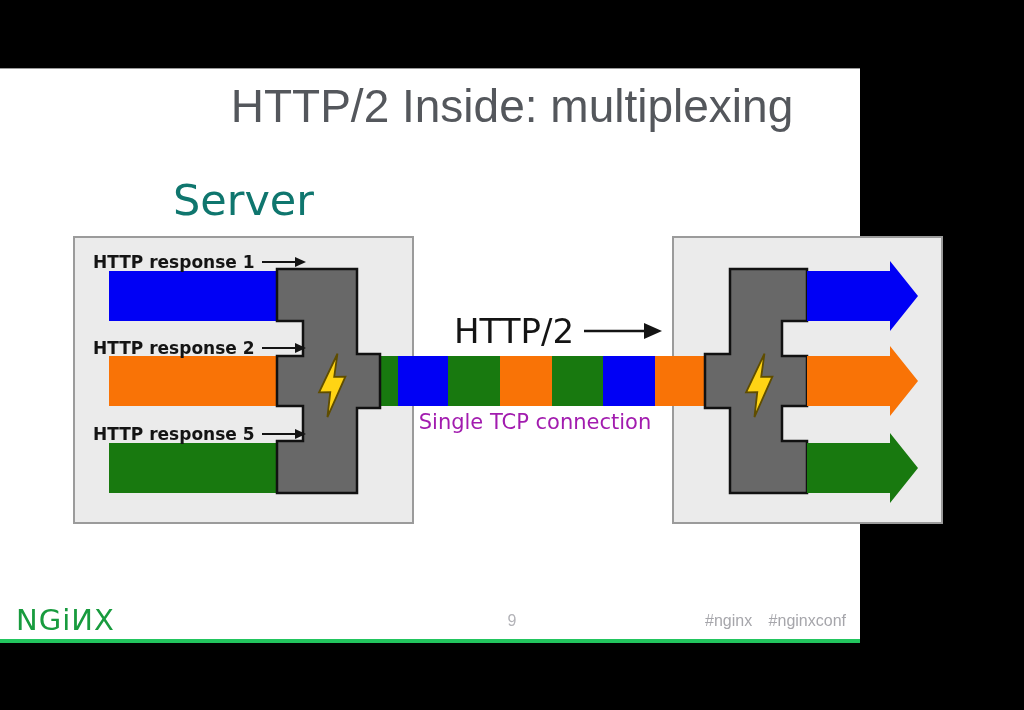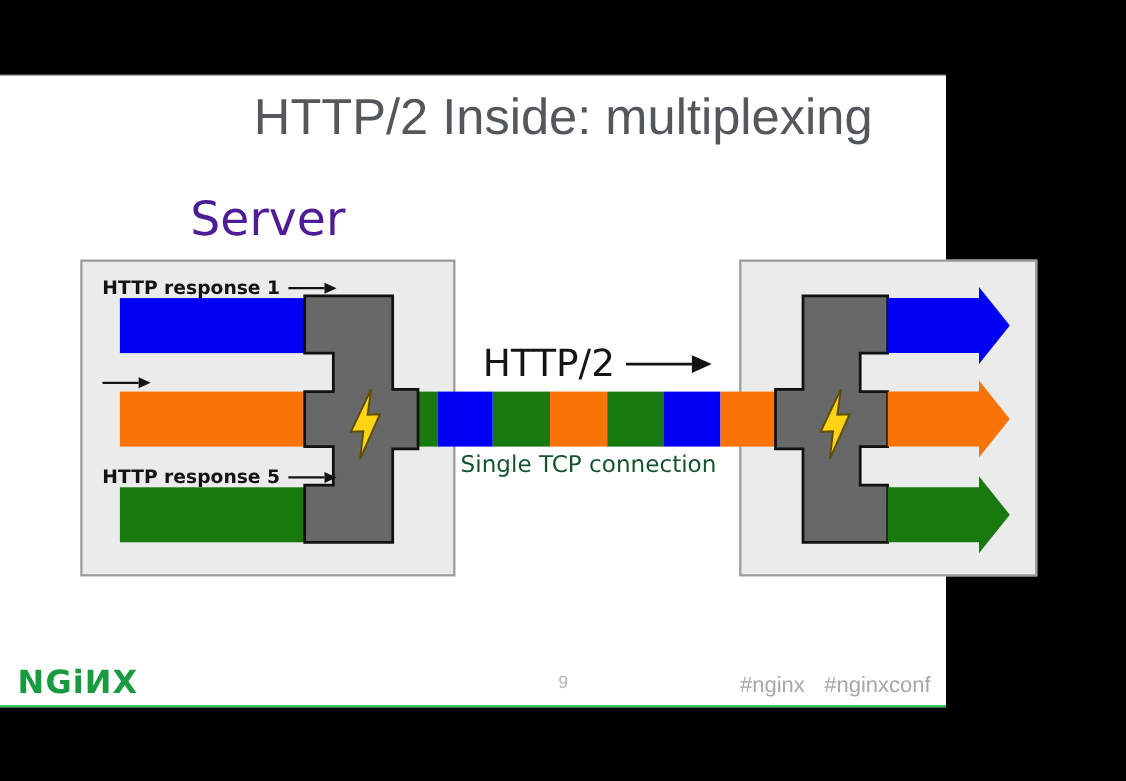--- a/index.html
+++ b/index.html
@@ -1,41 +1,41 @@
 <!DOCTYPE html>
 <html><head>
 <meta charset="utf-8">
 <style>
   html,body{margin:0;padding:0;background:#000;width:1024px;height:710px;overflow:hidden;}
   .frame{position:relative;width:1024px;height:710px;background:#000;font-family:"DejaVu Sans",sans-serif;}
   .slide{position:absolute;left:0;top:68px;width:860px;height:575px;background:#fff;
-         border-top:1px solid #9a9a9a;border-bottom:2px solid #22c55e;box-sizing:border-box;}
+         border-top:1px solid #9a9a9a;border-bottom:4px solid #22c55e;box-sizing:border-box;}
   .abs{position:absolute;}
   .title{left:0;top:10px;width:1024px;text-align:center;
          font-family:"Liberation Sans",sans-serif;font-size:46px;font-weight:400;color:#54575c;}
-  .heading{top:106px;text-align:center;font-size:43px;color:#4c1d95;}
+  .heading{top:106px;text-align:center;font-size:43px;color:#0f766e;}
   .heading.server{left:73px;width:341px;}
   .heading.client{left:672px;width:271px;}
   .endpoint-box{top:167px;height:288px;background:#ebebeb;border:2px solid #9b9b9b;box-sizing:border-box;}
   .endpoint-box.server{left:73px;width:341px;}
   .endpoint-box.client{left:672px;width:271px;}
   .resp-label{left:93px;height:20px;display:flex;align-items:center;gap:7px;
               font-size:17px;font-weight:bold;color:#141414;white-space:nowrap;}
   .bar{left:109px;width:169px;height:50px;}
   .stream{left:380px;top:287px;width:325px;height:50px;display:flex;}
   .stream>div{height:50px;}
   .svg-overlay{left:0;top:0;width:1024px;height:575px;pointer-events:none;}
-  .http2-label{left:413px;top:242px;width:260px;display:flex;align-items:center;justify-content:center;gap:10px;
+  .http2-label{left:428px;top:242px;width:260px;display:flex;align-items:center;justify-content:center;gap:10px;
                font-size:34px;color:#141414;}
-  .tcp-label{left:400px;top:341px;width:270px;text-align:center;font-size:21px;color:#14532d;}
-  .footer-logo{left:16px;top:534px;font-size:29px;font-weight:bold;letter-spacing:1px;}
+  .tcp-label{left:400px;top:341px;width:270px;text-align:center;font-size:21px;color:#a21caf;}
+  .footer-logo{left:16px;top:534px;font-size:29px;font-weight:normal;letter-spacing:1px;}
   .footer-page{left:0;top:543px;width:1024px;text-align:center;
                font-family:"Liberation Sans",sans-serif;font-size:16px;color:#b3b3b8;}
   .footer-tags{right:14px;top:543px;text-align:right;
-               font-family:"Liberation Sans",sans-serif;font-size:20px;color:#a6a6ab;}
+               font-family:"Liberation Sans",sans-serif;font-size:16px;color:#a6a6ab;}
   .footer-tags span{margin-left:12px;}
 </style>
 </head>
 <body>
 
 <div class="frame">
   <div class="slide">
 
     <div class="abs title">HTTP/2 Inside: multiplexing</div>
 
@@ -69,20 +69,21 @@
     </svg>
 
     <div class="abs resp-label" style="top:183px">
       <span>HTTP response 1</span>
       <svg width="44" height="12">
           <line x1="0" y1="6" x2="33" y2="6" stroke="#141414" stroke-width="2"></line>
           <polygon points="33,1 44,6 33,11" fill="#141414"></polygon>
         </svg>
     </div>
     <div class="abs resp-label" style="top:269px">
+      <span>HTTP response 2</span>
       <svg width="44" height="12">
           <line x1="0" y1="6" x2="33" y2="6" stroke="#141414" stroke-width="2"></line>
           <polygon points="33,1 44,6 33,11" fill="#141414"></polygon>
         </svg>
     </div>
     <div class="abs resp-label" style="top:355px">
       <span>HTTP response 5</span>
       <svg width="44" height="12">
           <line x1="0" y1="6" x2="33" y2="6" stroke="#141414" stroke-width="2"></line>
           <polygon points="33,1 44,6 33,11" fill="#141414"></polygon>

